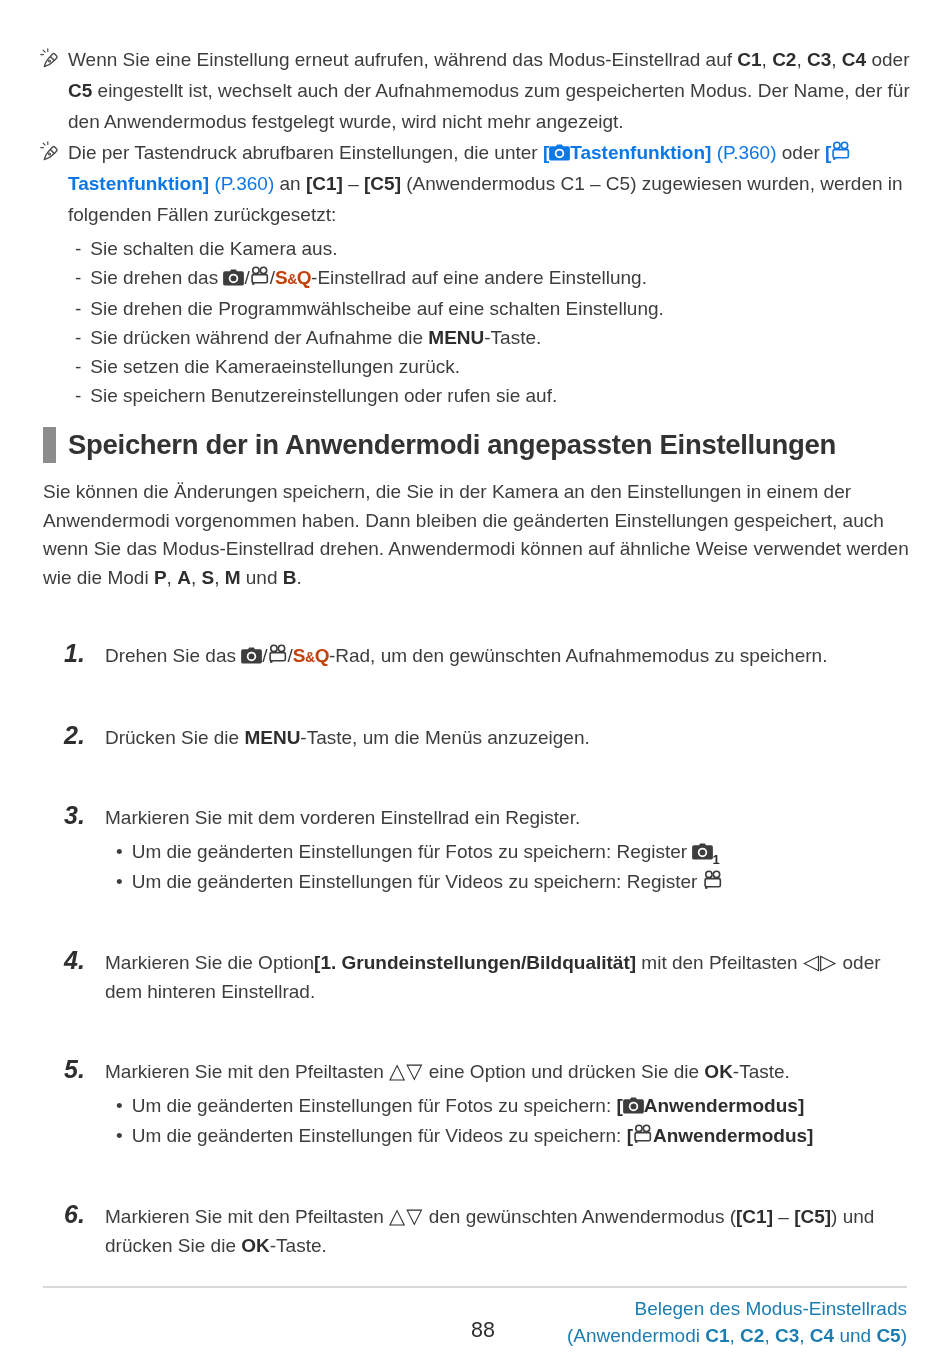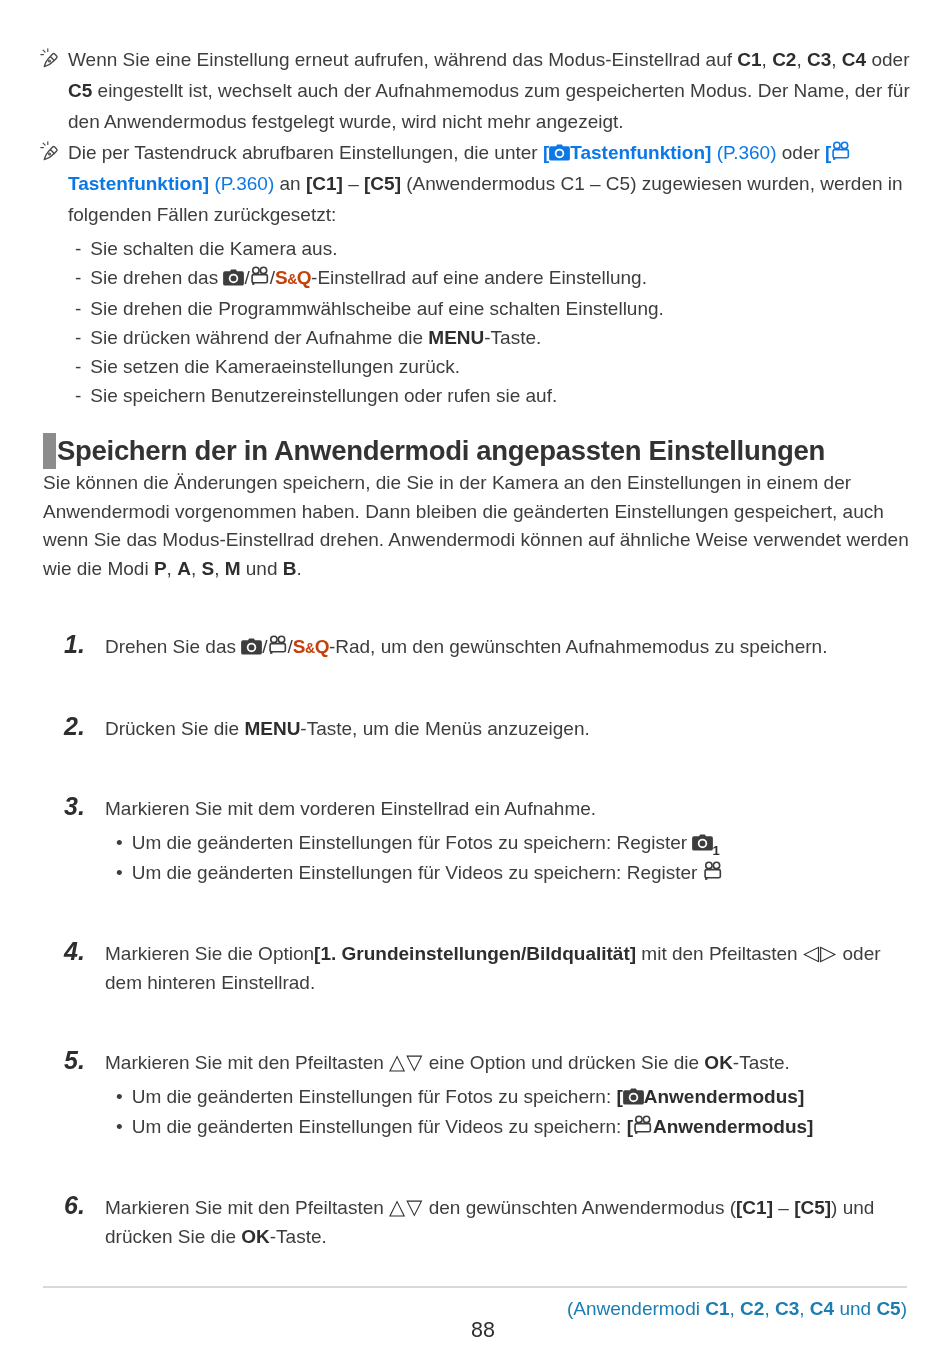--- a/index.html
+++ b/index.html
@@ -12,25 +12,25 @@
   
   .note{position:relative;padding-left:25px;line-height:31px;}
   .note-icon{position:absolute;left:-3px;top:4px;color:#4a4a4a;}
 
   
   .dash-list{margin:4px 0 0 32px;line-height:29px;}
   .dash-item{display:flex;gap:9px;}
   .dash-marker{flex:0 0 auto;}
 
   
-  .section-heading{margin-top:23px;display:flex;align-items:center;gap:1px;}
+  .section-heading{margin-top:17px;display:flex;align-items:center;gap:12px;}
   .bar{width:13px;height:36px;background:#8c8c8c;flex:0 0 auto;}
   h1{font-size:27.5px;color:#333333;margin:0;font-weight:700;letter-spacing:-0.3px;white-space:nowrap;}
 
-  .intro{line-height:28.5px;}
+  .intro{margin-top:15px;line-height:28.5px;}
 
   
   .steps{margin-top:46px;margin-left:21px;}
   .step{display:flex;gap:15px;margin-bottom:48px;}
   .step-num{font-style:italic;font-weight:700;font-size:25px;color:#2e2e2e;flex:0 0 26px;line-height:30px;}
   .step-body{line-height:29px;padding-top:3px;flex:1 1 auto;}
   .step-bullets{margin-top:5px;}
   .bullet{display:flex;gap:9px;margin-left:11px;line-height:30px;}
   .bullet-marker{flex:0 0 auto;}
 
@@ -141,21 +141,21 @@
       </div>
       <div class="step">
         <span class="step-num">2.</span>
         <div class="step-body">
           <div><span>Drücken Sie die </span><span class="b">MENU</span><span>-Taste, um die Menüs anzuzeigen.</span></div>
         </div>
       </div>
       <div class="step">
         <span class="step-num">3.</span>
         <div class="step-body">
-          <div><span>Markieren Sie mit dem vorderen Einstellrad ein Aufnahme.</span></div>
+          <div><span>Markieren Sie mit dem vorderen Einstellrad ein Register.</span></div>
           <div class="step-bullets">
             <div class="bullet">
               <span class="bullet-marker">•</span>
               <span><span>Um die geänderten Einstellungen für Fotos zu speichern: Register </span><span class="icon"><svg width="21" height="17" viewBox="0 0 22 18">
                     <path d="M7.3 2.4 L8.5 .4 h5 l1.2 2 H20 a2 2 0 0 1 2 2 V15.6 a2 2 0 0 1 -2 2 H2 a2 2 0 0 1 -2 -2 V4.4 a2 2 0 0 1 2 -2 Z" fill="currentColor"></path>
                     <circle cx="11" cy="10" r="5" fill="#ffffff"></circle>
                     <circle cx="11" cy="10" r="3.1" fill="currentColor"></circle>
                   </svg><span class="sub1">1</span></span></span>
             </div>
             <div class="bullet">
@@ -207,15 +207,16 @@
           <div><span>Markieren Sie mit den Pfeiltasten </span><span class=""><span class="tri">△▽</span></span><span> den gewünschten Anwendermodus (</span><span class="b">[C1]</span><span> – </span><span class="b">[C5]</span><span>) und drücken Sie die </span><span class="b">OK</span><span>-Taste.</span></div>
         </div>
       </div>
     </div>
 
 </div>
 
 <div class="page-footer">
   <div class="page-number">88</div>
   <div id="footer-lines" class="footer-lines">
+      <div><span>Belegen des Modus-Einstellrads</span></div>
       <div><span>(Anwendermodi </span><span class="fb">C1</span><span>, </span><span class="fb">C2</span><span>, </span><span class="fb">C3</span><span>, </span><span class="fb">C4</span><span> und </span><span class="fb">C5</span><span>)</span></div>
     </div>
 </div>
 
 </body></html>

